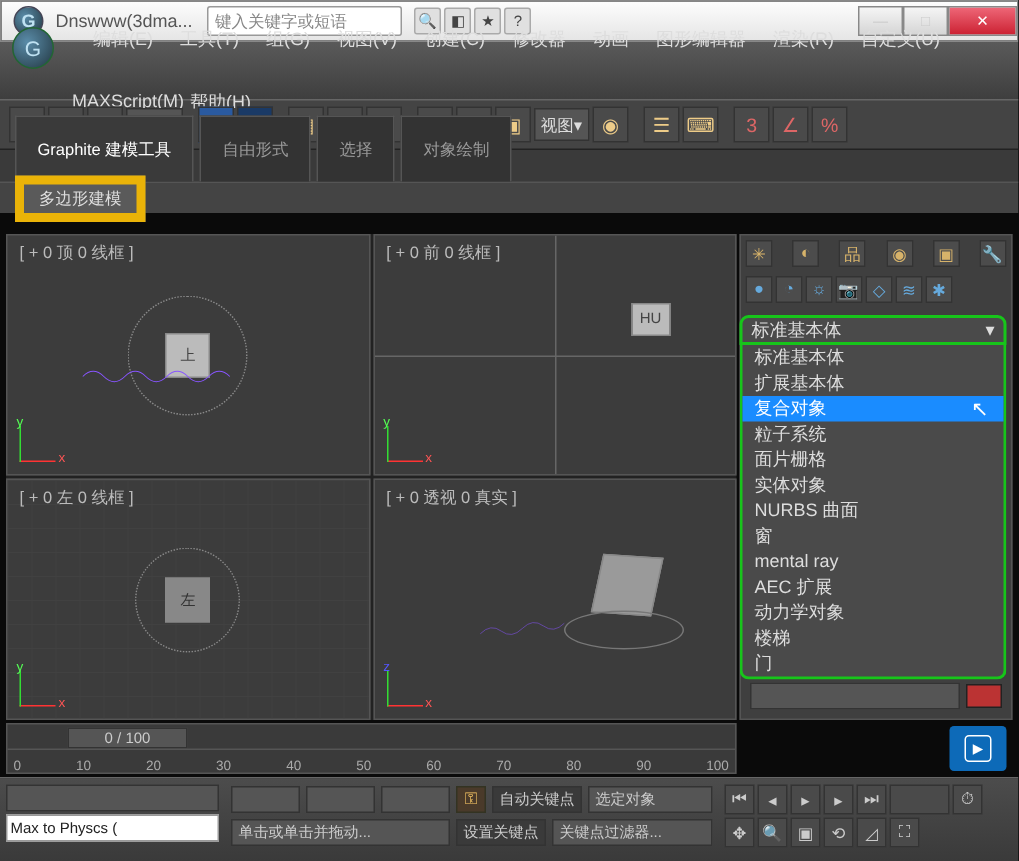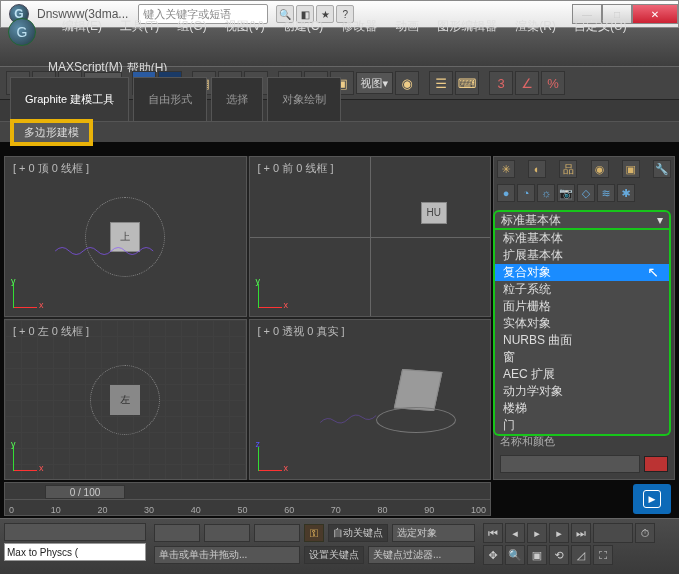--- a/index.html
+++ b/index.html
@@ -18,21 +18,21 @@
 .menubar .app-icon2 { width: 28px; height: 28px; background: radial-gradient(circle at 35% 35%, #5a8ca8, #233843); border-radius: 50%; border: 1px solid #263; display: flex; align-items: center; justify-content: center; color: #bfe2f2; font-size: 14px; margin-right: 8px; }
 .menurow2 { width: 100%; display: flex; gap: 4px; padding-left: 40px; }
 .toolbar { height: 34px; background: #444; border-top: 1px solid #666; border-bottom: 1px solid #222; display: flex; align-items: center; padding: 0 6px; gap: 2px; }
 .tb-btn { width: 24px; height: 24px; background: #4a4a4a; border: 1px solid #333; display: flex; align-items: center; justify-content: center; color: #ec8; font-size: 13px; }
 .tb-sep { width: 6px; }
 .tb-select { height: 22px; background: #555; border: 1px solid #333; color: #ddd; font-size: 11px; padding: 0 4px; display: flex; align-items: center; }
 .tabbar { height: 22px; background: #3a3a3a; display: flex; align-items: flex-end; padding-left: 10px; gap: 4px; border-bottom: 1px solid #555; }
 .tab { padding: 14px 14px; background: #333; color: #999; font-size: 11px; border: 1px solid #555; border-bottom: none; }
 .tab.active { color: #fff; background: #3a3a3a; }
 .subtab-row { height: 20px; background: #444; display: flex; align-items: center; }
-.subtab { margin-left: 10px; padding: 2px 10px; background: #5a5a5a; border: 4px solid #eab308; color: #ddd; font-size: 11px; }
+.subtab { margin-left: 10px; padding: 2px 10px; background: #5a5a5a; border: 6px solid #eab308; color: #ddd; font-size: 11px; }
 .workspace { position: absolute; left: 4px; top: 156px; right: 188px; bottom: 94px; display: grid; grid-template: 1fr 1fr / 1fr 1fr; gap: 2px; background: #222; }
 .viewport { background: #3c3c3c; border: 1px solid #555; position: relative; overflow: hidden; }
 .vp-label { position: absolute; top: 4px; left: 8px; color: #bbb; font-size: 11px; }
 .axis { position: absolute; bottom: 8px; left: 8px; width: 30px; height: 30px; }
 .axis .x { position: absolute; bottom: 0; left: 0; width: 24px; height: 1px; background: #f33; }
 .axis .y { position: absolute; bottom: 0; left: 0; width: 1px; height: 24px; background: #3d3; }
 .axis .lx { position: absolute; bottom: -2px; left: 26px; color: #f55; font-size: 9px; }
 .axis .ly { position: absolute; bottom: 22px; left: -2px; color: #5f5; font-size: 9px; }
 .teapot { position: absolute; top: 50%; left: 50%; transform: translate(-50%, -50%); }
 .ring { width: 80px; height: 80px; border: 1px dotted #888; border-radius: 50%; display: flex; align-items: center; justify-content: center; }
@@ -247,20 +247,21 @@
   </div>
   <div class="dd-list">
     <div class="dd-item">标准基本体</div>
     <div class="dd-item">扩展基本体</div>
     <div class="dd-item hl"><span>复合对象</span><span class="cursor-arrow">↖</span></div>
     <div class="dd-item">粒子系统</div>
     <div class="dd-item">面片栅格</div>
     <div class="dd-item">实体对象</div>
     <div class="dd-item">NURBS 曲面</div>
     <div class="dd-item">窗</div>
+    <div class="dd-item">mental ray</div>
     <div class="dd-item">AEC 扩展</div>
     <div class="dd-item">动力学对象</div>
     <div class="dd-item">楼梯</div>
     <div class="dd-item">门</div>
   </div>
 </div>
 
 <div class="timebar">
   <div class="timeslider">0 / 100</div>
   <div class="ruler">

